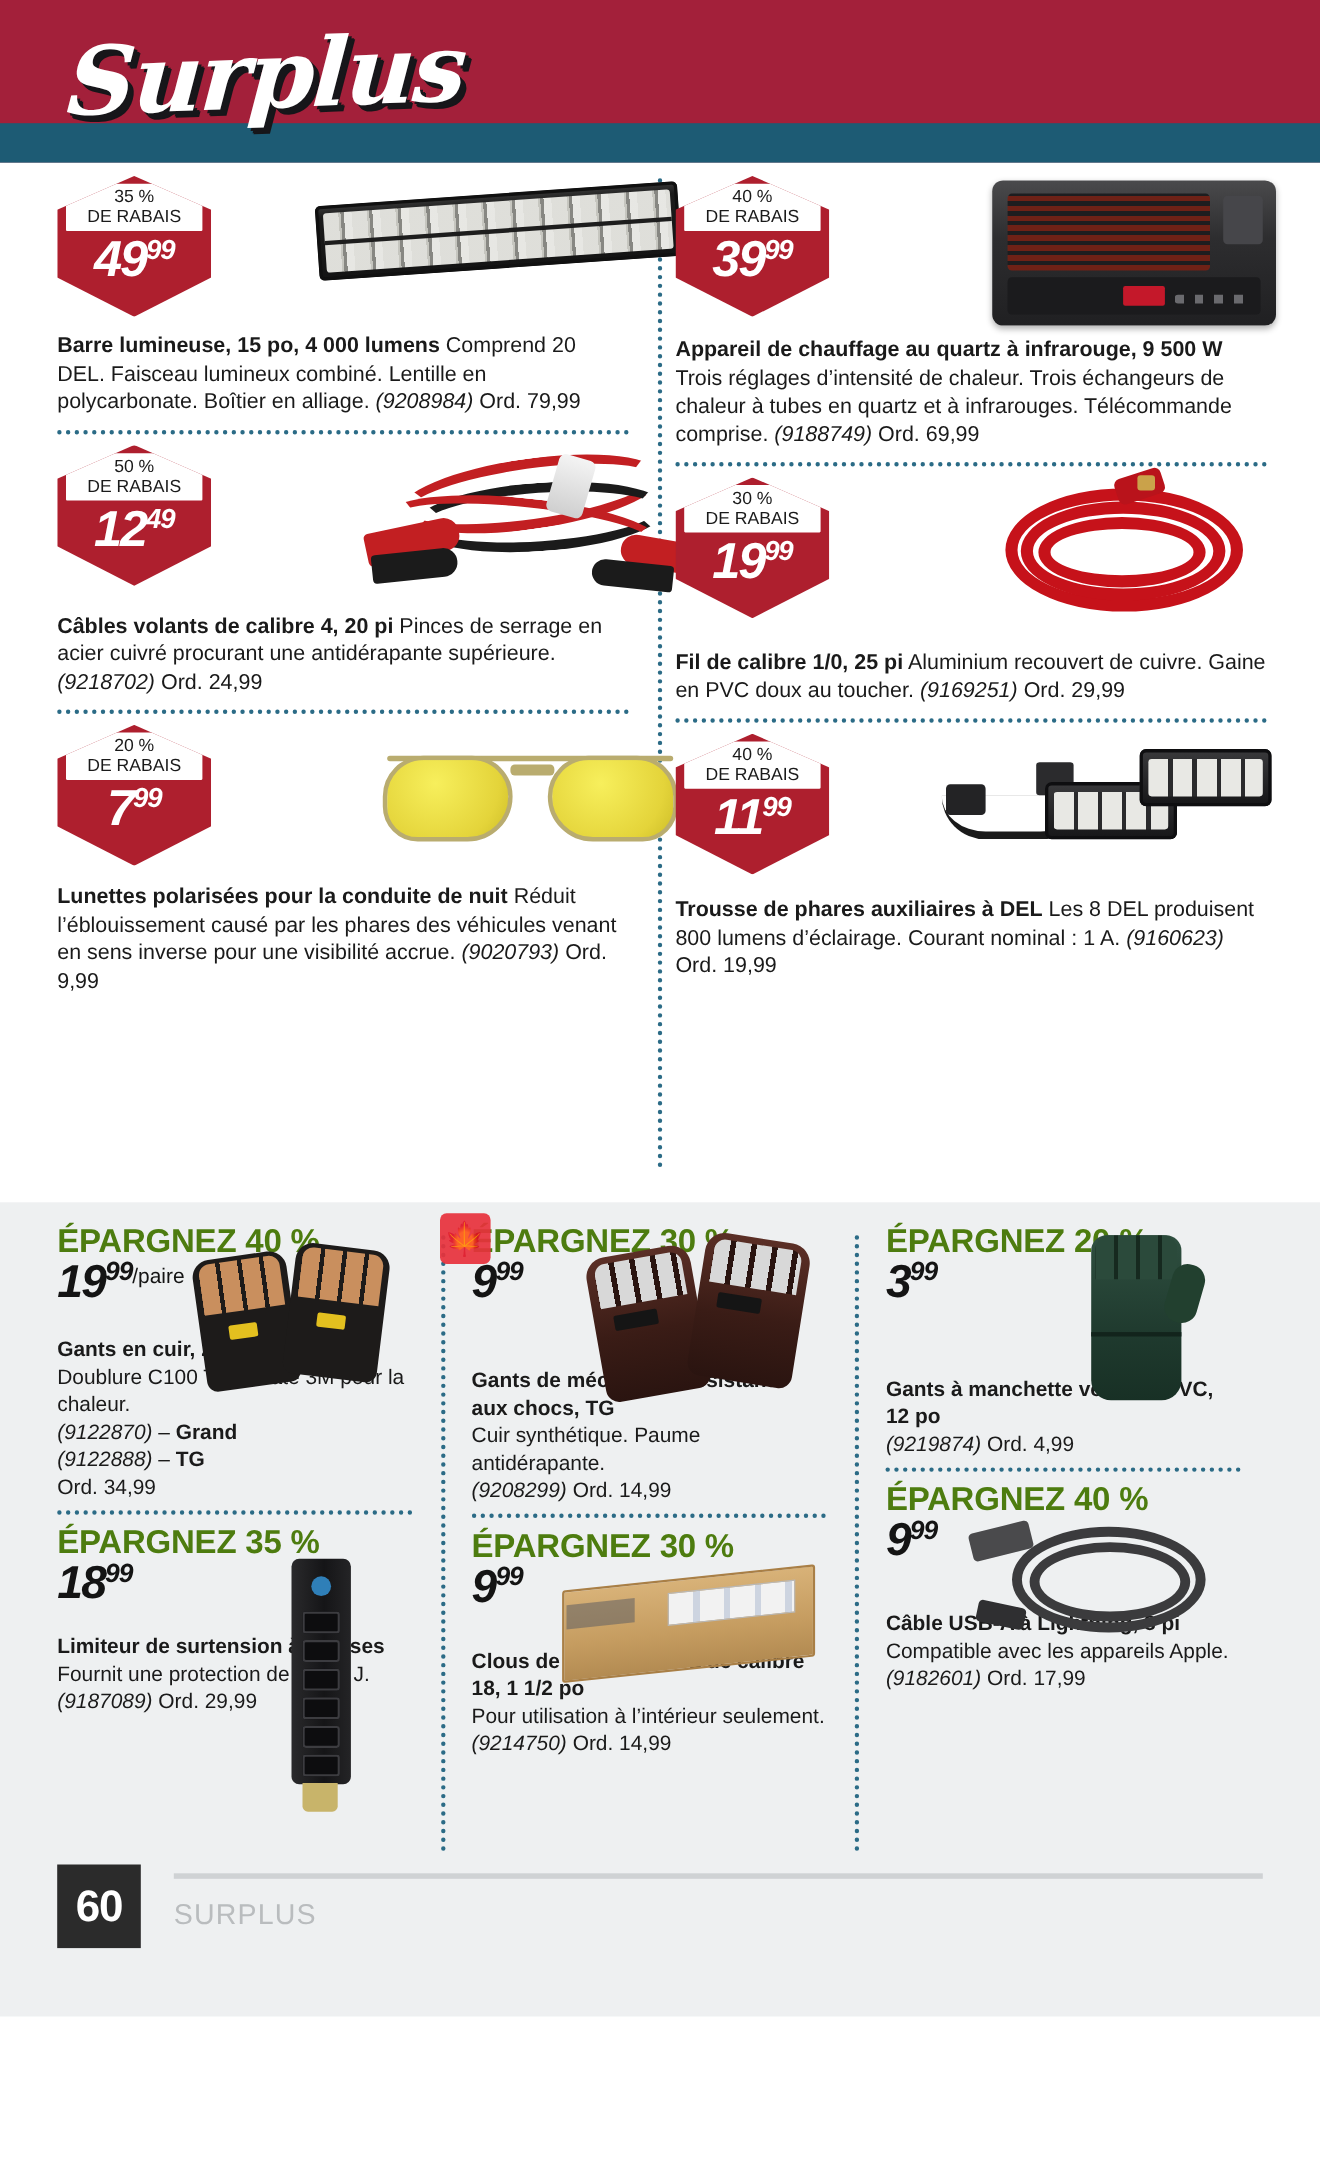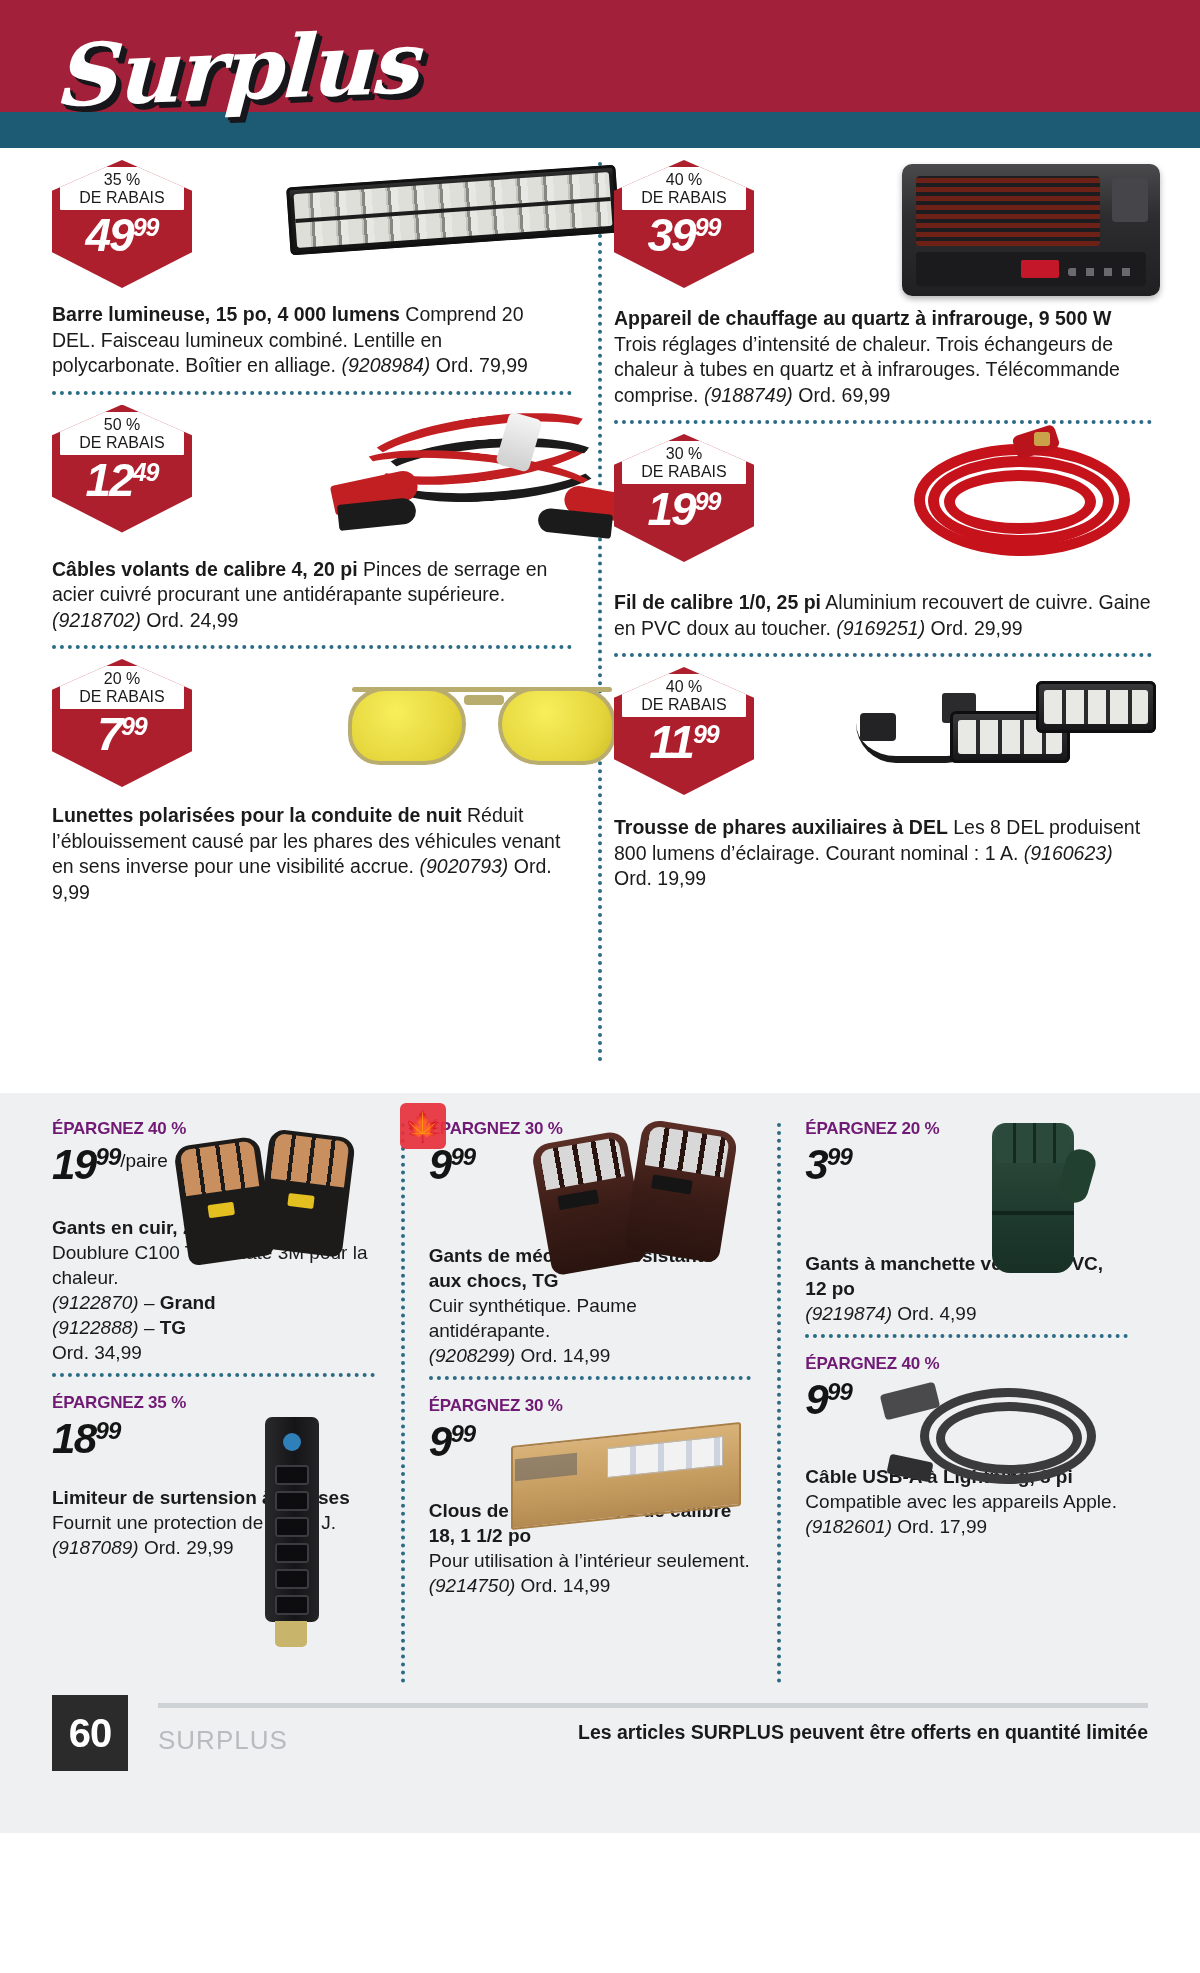--- a/index.html
+++ b/index.html
@@ -160,21 +160,21 @@
   .pods .relay { position:absolute; left:86px; top:16px; width:34px; height:30px; background:#2b2b2d; border-radius:3px; }
 
   
   .lower { background:#eef0f1; padding:0 0 0 0; height:740px; position:relative; }
   .grid { display:flex; height:620px; padding:22px 46px 0 52px; }
   .gcol { flex:1; position:relative; padding-right:26px; }
   .gcol + .gcol { padding-left:28px; }
   .gvd { position:absolute; left:0; top:8px; bottom:14px; border-left:4px dotted #2b6b86; }
   .gsep { border-top:4px dotted #2b6b86; margin:8px 0 12px 0; }
   .save {
-    color:#701a75; font-weight:700; font-size:17px; letter-spacing:-0.2px; line-height:28px;
+    color:#4d7c0f; font-weight:700; font-size:30px; letter-spacing:-0.2px; line-height:28px;
   }
   .gprice {
     font-weight:700; font-style:italic; color:#141414;
     font-size:42px; line-height:40px; letter-spacing:-1.6px;
     display:flex; align-items:flex-start; margin-top:2px;
   }
   .gprice .cents { font-size:24px; line-height:24px; letter-spacing:-1px; }
   .gprice .per { font-style:normal; font-weight:400; font-size:19px; line-height:19px; align-self:flex-end; margin-bottom:15px; letter-spacing:0; }
   .gtxt { font-size:19px; line-height:25px; }
   .gtxt .t { font-weight:700; }
@@ -660,18 +660,17 @@
       </div>
     </div>
 
     <div class="footer">
       <div class="fline"></div>
       <div class="pagebox">
         <span class="pagenum">60</span>
       </div>
       <div class="fcat">SURPLUS</div>
       <div class="fnote">
-        <div>Les articles SURPLUS peuvent être offerts en quantité limitée</div>
       </div>
     </div>
   </div>
 
 </div>
 
 </body></html>

